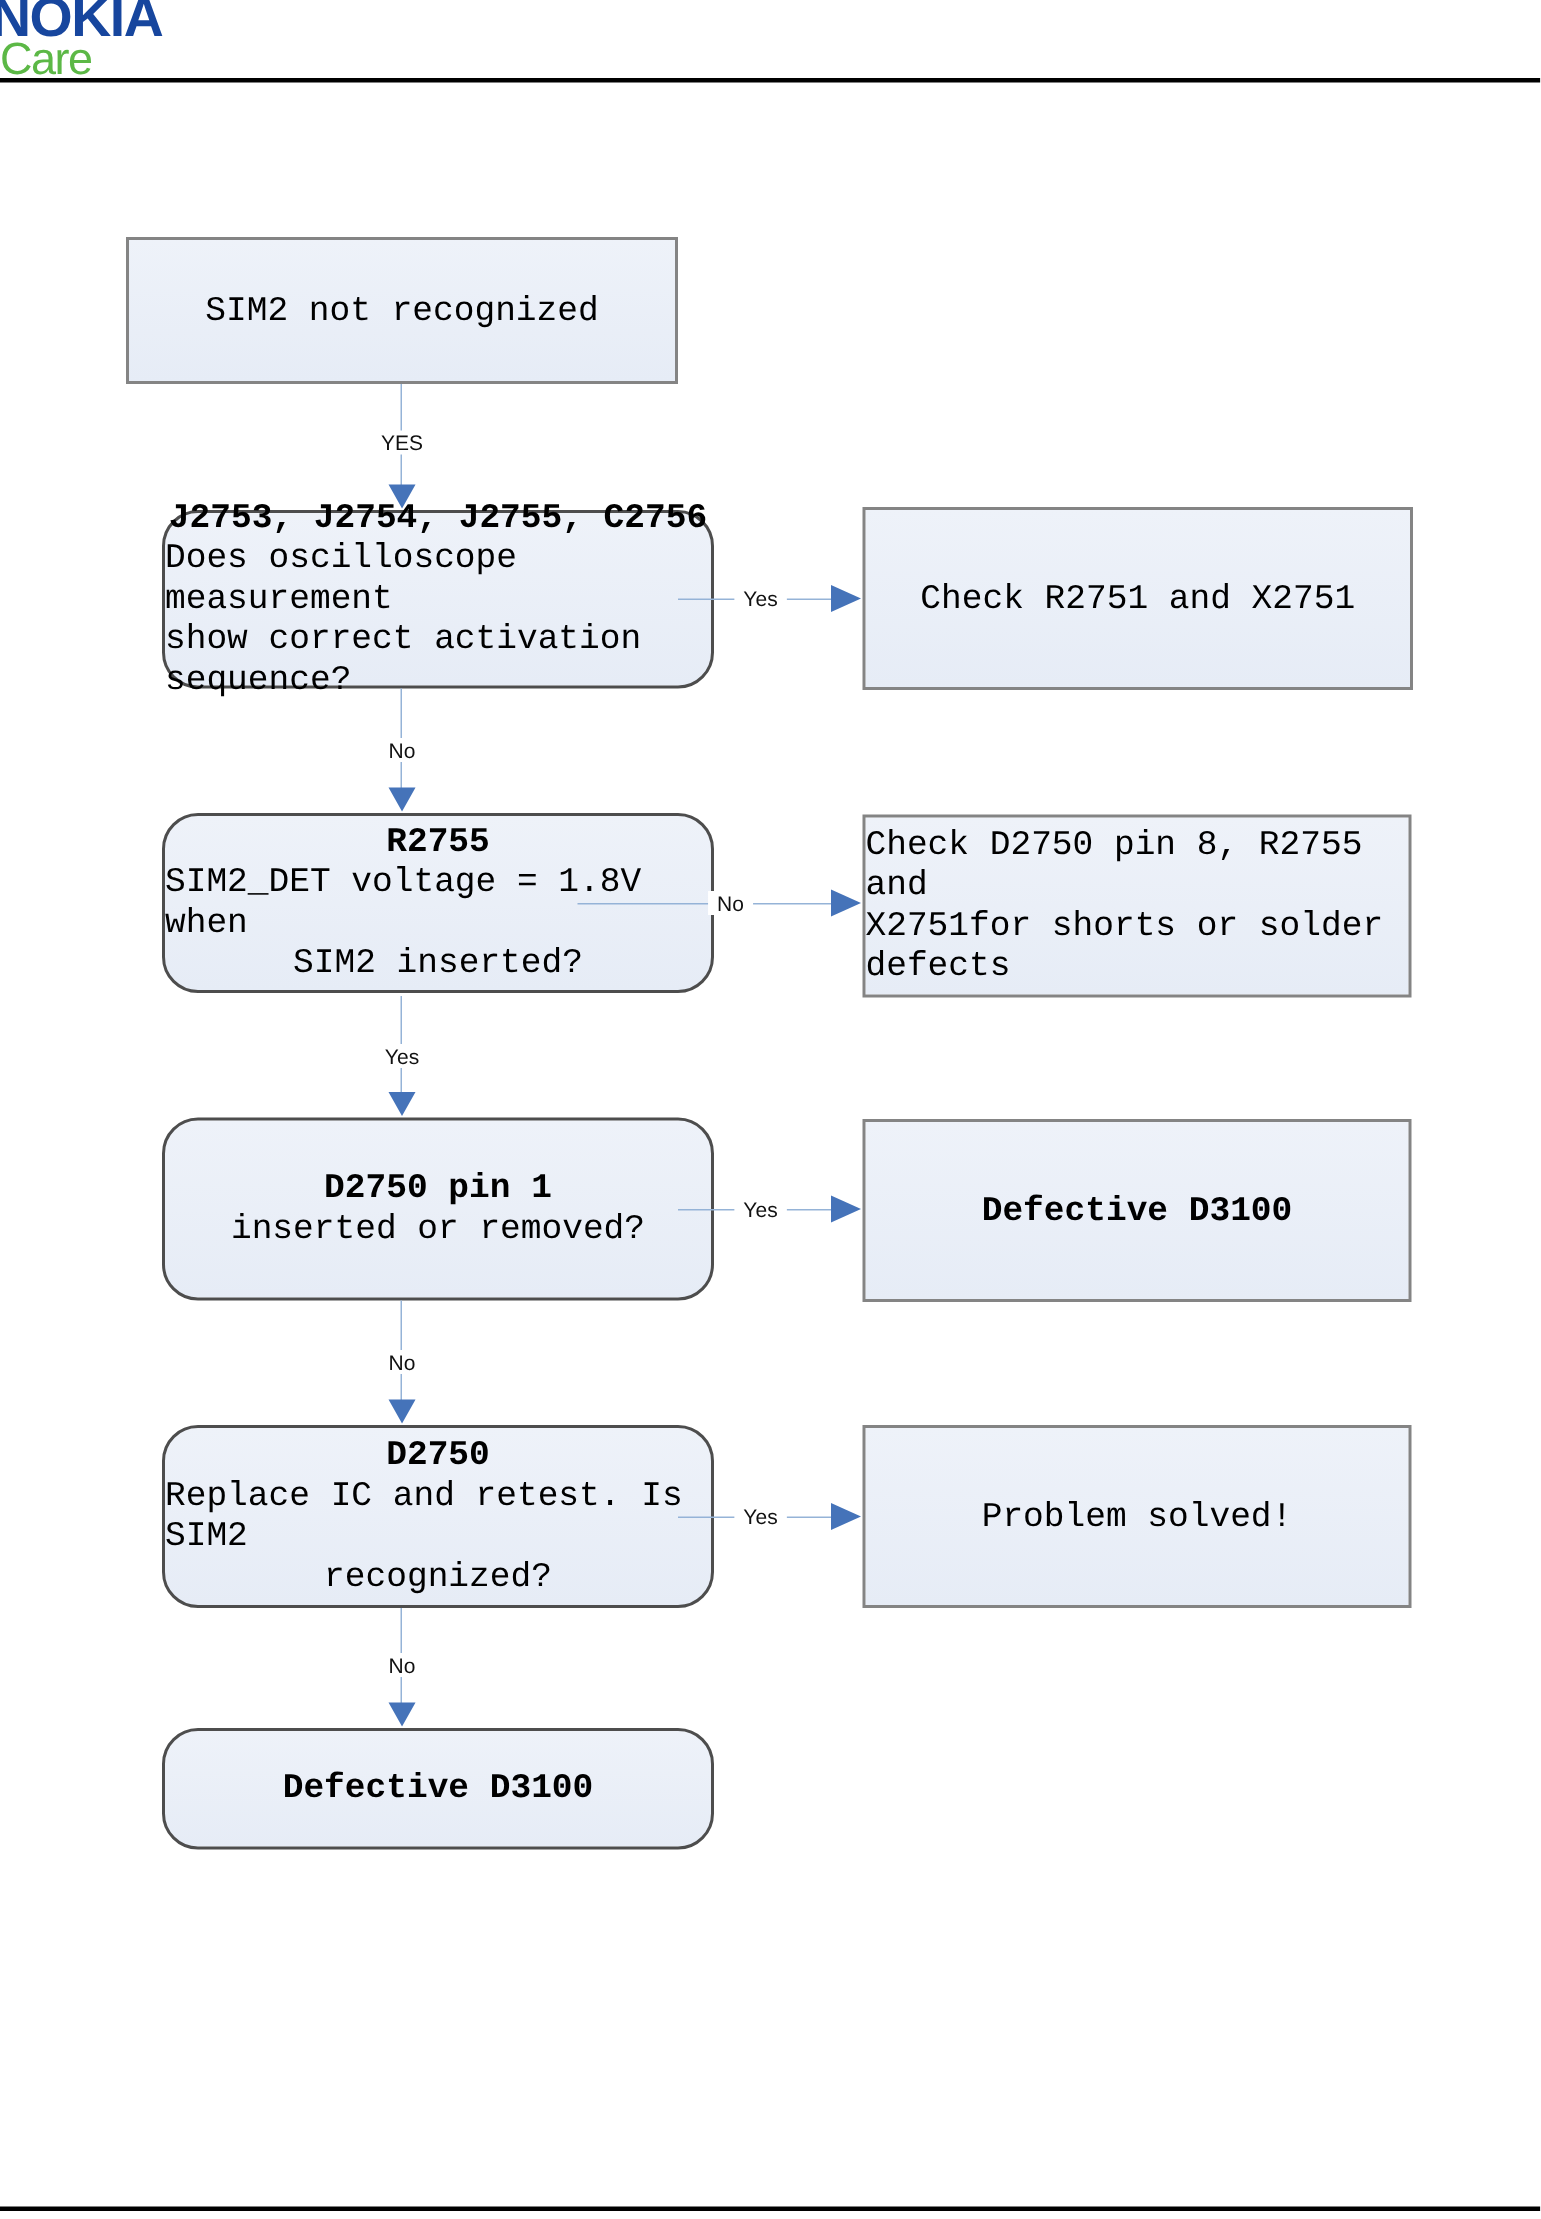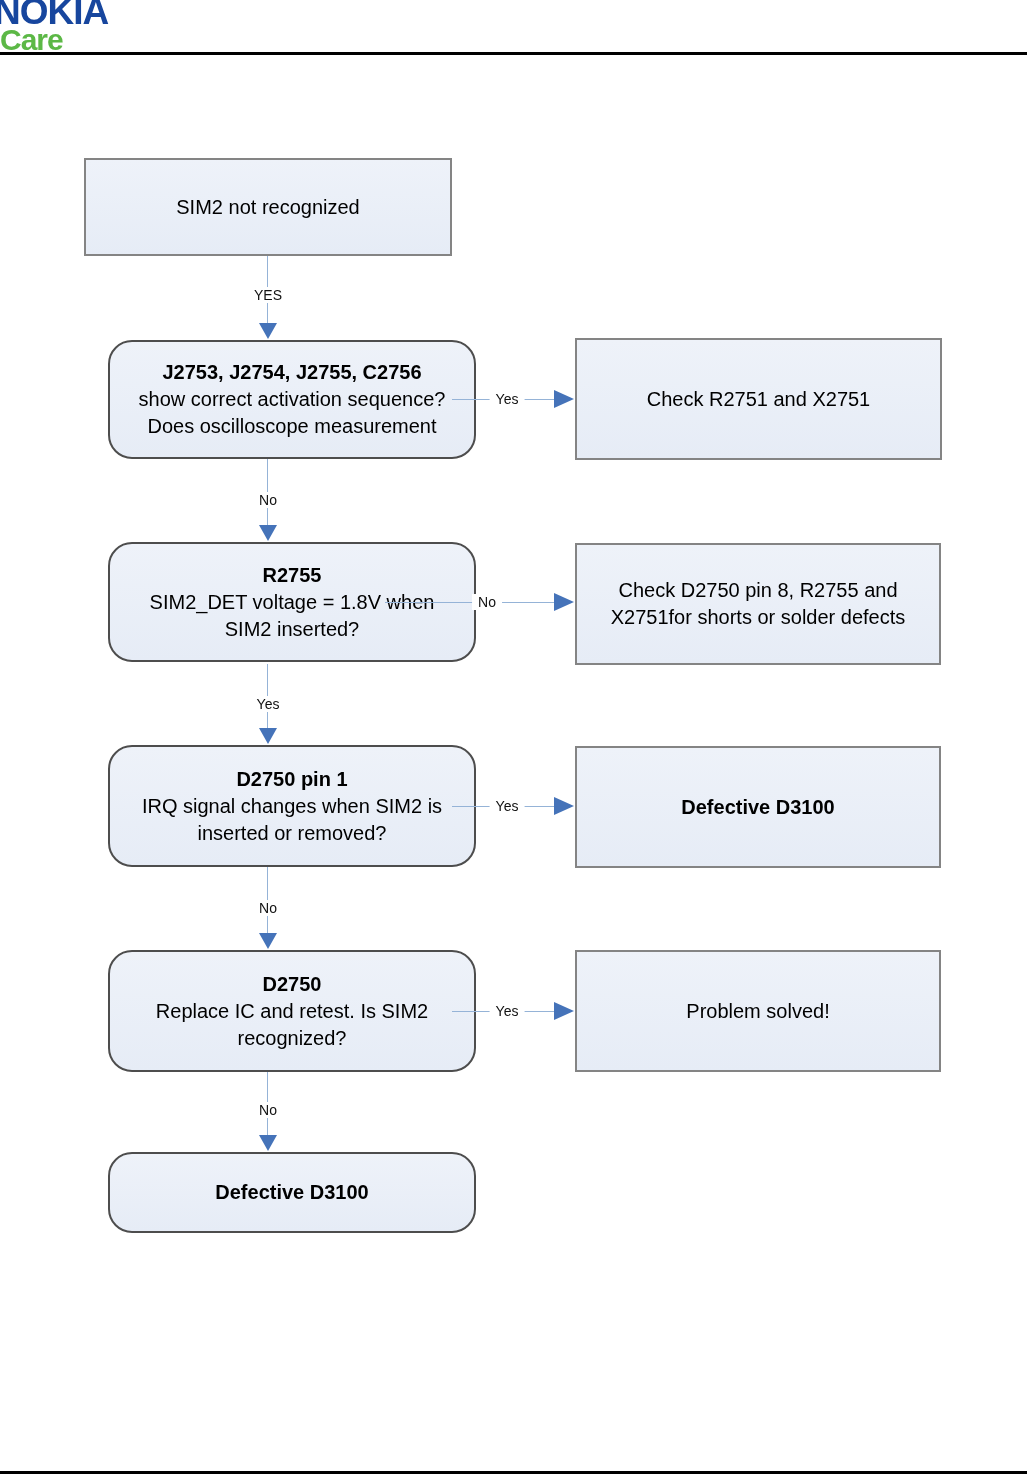--- a/index.html
+++ b/index.html
@@ -8,33 +8,33 @@
     font-family:"Liberation Sans", sans-serif; overflow:hidden; color:#000;
   }
   
   .logo-nokia {
     position:absolute; left:-6px; top:-9px;
     font-size:37px; font-weight:bold; letter-spacing:-1px;
     color:#17469e;
   }
   .logo-care {
     position:absolute; left:0px; top:23px;
-    font-size:30px; font-weight:bold; letter-spacing:-1px;
+    font-size:30px; font-weight:normal; letter-spacing:-1px;
     color:#5cb846;
   }
   .rule { position:absolute; left:0; width:1027px; background:#000; }
   .rule-top { top:52px; height:3px; }
   .rule-bottom { top:1471px; height:3px; }
 
   
   .node {
     position:absolute; box-sizing:border-box;
     background:linear-gradient(180deg,#eef2f9 0%,#e6ecf6 100%);
     display:flex; flex-direction:column; align-items:center; justify-content:center;
-    text-align:right; font-size:20px; line-height:27px; z-index:1;
+    text-align:left; font-size:23px; line-height:27px; z-index:1;font-family:Liberation Mono, monospace;
   }
   .node.rect  { border:2px solid #848484; }
   .node.round { border:2px solid #4d4d4d; border-radius:24px;margin-left:24px; }
   .node-title { font-weight:bold; }
 
   
   .vline { position:absolute; width:1px; background:#95b3d7; z-index:2; }
   .hline { position:absolute; height:1px; background:#95b3d7; z-index:3; }
   .arrow-down {
     position:absolute; width:0; height:0; z-index:3;
@@ -60,33 +60,32 @@
   <div class="logo-nokia">NOKIA</div>
   <div class="logo-care">Care</div>
   <div class="rule rule-top"></div>
 
   <div class="node rect" style="left:84px;top:158px;width:368px;height:98px">
     <div class="node-line">SIM2 not recognized</div>
   </div>
 
   <div class="node round" style="left:84px;top:340px;width:368px;height:119px">
     <div class="node-title">J2753, J2754, J2755, C2756</div>
+    <div class="node-line">Does oscilloscope measurement</div>
     <div class="node-line">show correct activation sequence?</div>
-    <div class="node-line">Does oscilloscope measurement</div>
   </div>
 
   <div class="node round" style="left:84px;top:542px;width:368px;height:120px">
     <div class="node-title">R2755</div>
     <div class="node-line">SIM2_DET voltage = 1.8V when</div>
     <div class="node-line">SIM2 inserted?</div>
   </div>
 
   <div class="node round" style="left:84px;top:745px;width:368px;height:122px">
     <div class="node-title">D2750 pin 1</div>
-    <div class="node-line">IRQ signal changes when SIM2 is</div>
     <div class="node-line">inserted or removed?</div>
   </div>
 
   <div class="node round" style="left:84px;top:950px;width:368px;height:122px">
     <div class="node-title">D2750</div>
     <div class="node-line">Replace IC and retest. Is SIM2</div>
     <div class="node-line">recognized?</div>
   </div>
 
   <div class="node round" style="left:84px;top:1152px;width:368px;height:81px">

